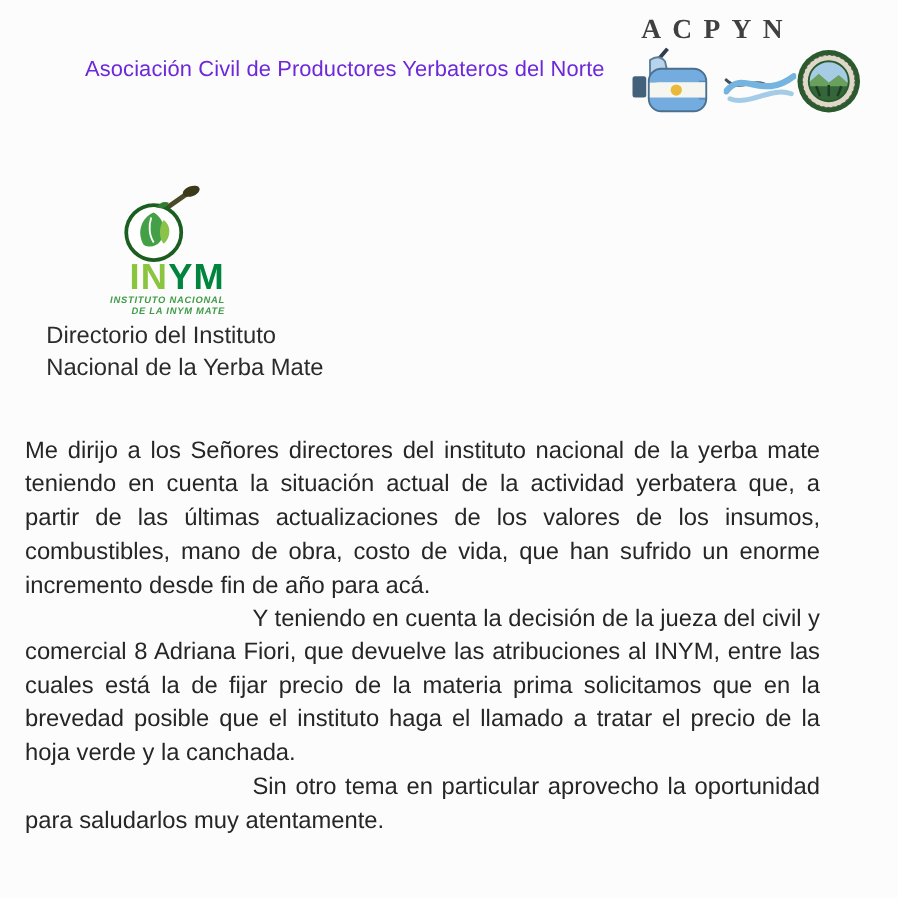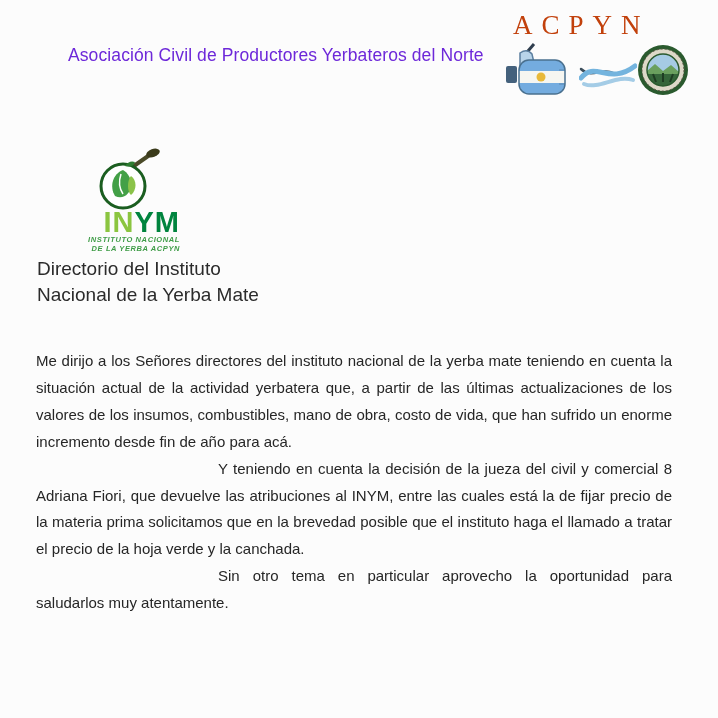--- a/index.html
+++ b/index.html
@@ -27,24 +27,24 @@
   }
 
   .acpyn-block {
     position: absolute;
     left: 505px;
     top: 10px;
     width: 190px;
   }
   .acpyn-acronym {
     font-family: "Liberation Serif", serif;
-    font-weight: 400;
-    font-size: 27px;
+    font-weight: 700;
+    font-size: 22px;
     letter-spacing: 9px;
-    color: #c2410c;
+    color: #404040;
     padding-left: 8px;
     white-space: nowrap;
   }
   .header-icons {
     position: relative;
     height: 60px;
     margin-top: 2px;
   }
   .icon-abs { position: absolute; }
   .hand-flag-icon { left: 0px;  top: 0px; }
@@ -85,24 +85,24 @@
     left: 37px;
     top: 256px;
     font-size: 19px;
     line-height: 26px;
     color: #2b2b2b;
   }
 
   
   .letter-body {
     position: absolute;
-    left: 36px;
+    left: 20px;
     top: 348px;
     width: 636px;
-    font-size: 15px;
+    font-size: 19px;
     line-height: 26.9px;
     text-align: justify;
     color: #262626;
   }
   .letter-body p { margin: 0; }
   .letter-body p.indented { text-indent: 182px; }
 </style>
 </head>
 <body>
 
@@ -167,21 +167,21 @@
       <ellipse cx="78" cy="5" rx="7" ry="4" fill="#3a3a1a" transform="rotate(-20 78 5)"></ellipse>
       <circle cx="48" cy="38" r="22" fill="#ffffff" stroke="#1b5e20" stroke-width="3"></circle>
       <path d="M48,22 C38,26 34,38 40,48 C48,52 56,46 56,36 C56,30 53,25 48,22 Z" fill="#43a047"></path>
       <path d="M46,26 C44,32 44,40 48,46" stroke="#ffffff" stroke-width="1.5" fill="none"></path>
       <path d="M56,28 C62,32 62,42 56,47 C52,44 52,32 56,28 Z" fill="#8bc34a"></path>
       <path d="M50,18 q4,-6 10,-4 q-2,6 -10,4 z" fill="#2e7d32"></path>
     </svg>
     <div class="inym-acronym"><span class="inym-in">IN</span><span class="inym-ym">YM</span></div>
     <div class="inym-sub">
       <div>INSTITUTO NACIONAL</div>
-      <div>DE LA YERBA ACPYN</div>
+      <div>DE LA INYM MATE</div>
     </div>
   </div>
 
   <div class="recipient">
     <div>Directorio del Instituto</div>
     <div>Nacional de la Yerba Mate</div>
   </div>
 
   <div class="letter-body">
     <p>Me dirijo a los Señores directores del instituto nacional de la yerba mate teniendo en cuenta la situación actual de la actividad yerbatera que, a partir de las últimas actualizaciones de los valores de los insumos, combustibles, mano de obra, costo de vida, que han sufrido un enorme incremento desde fin de año para acá.</p>

